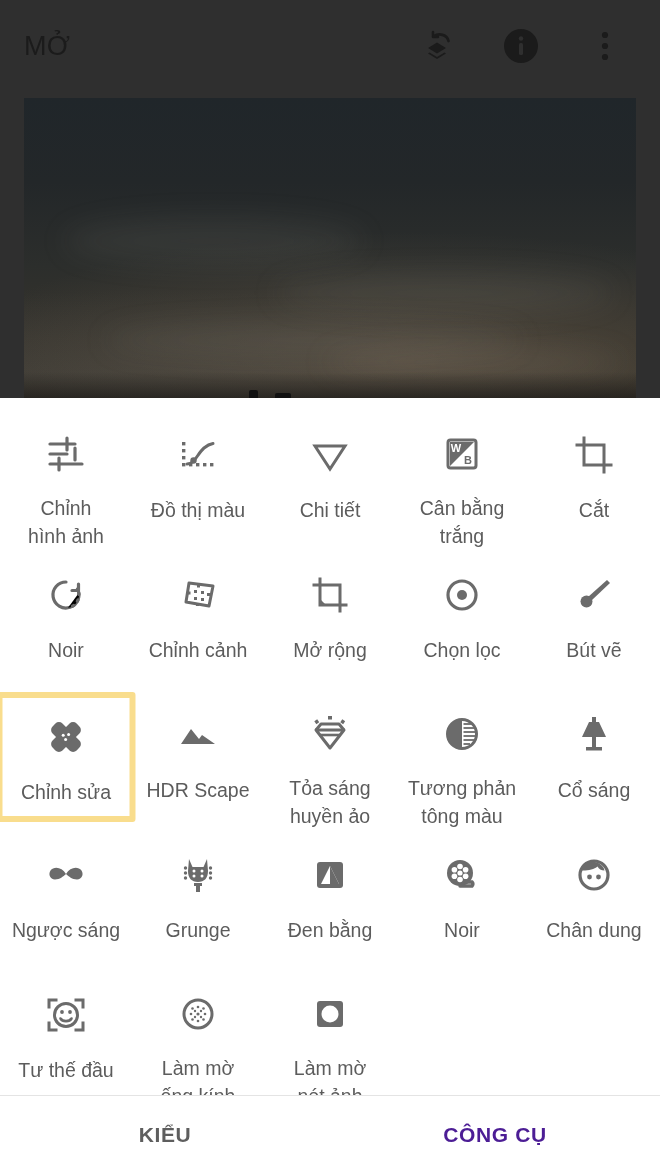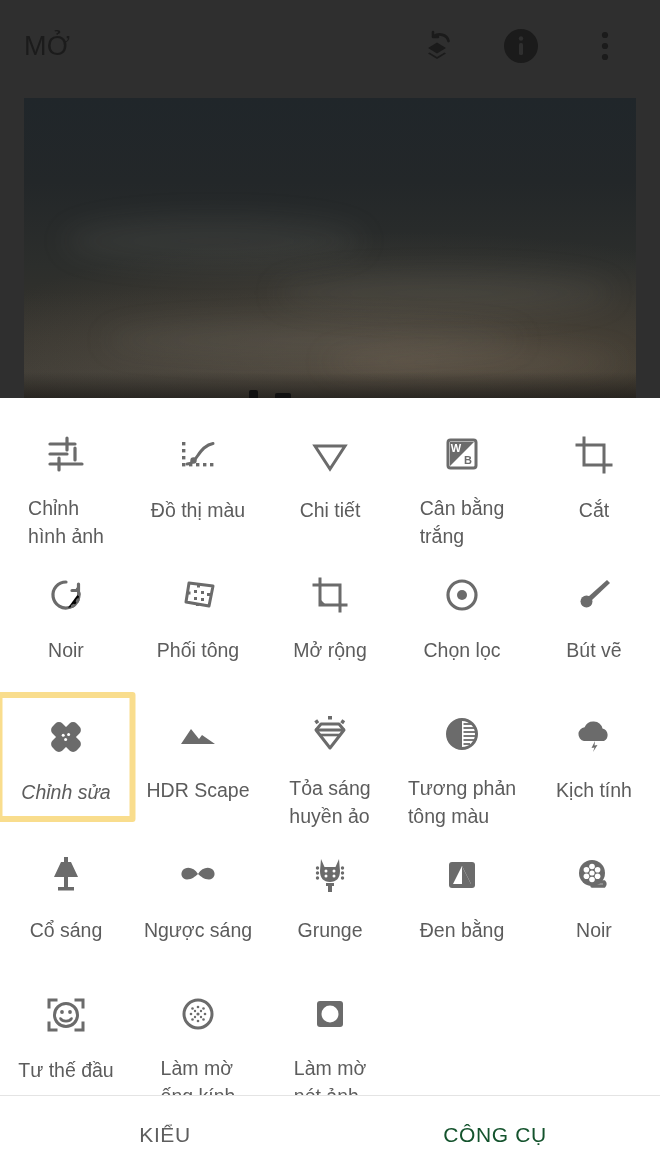--- a/index.html
+++ b/index.html
@@ -97,57 +97,59 @@
     width: 54px; height: 54px;
     display: flex; align-items: center; justify-content: center;
     color: #6b6b6b;
   }
   .tool-icon svg { display: block; }
   .tool-label {
     margin-top: 14px;
     font-size: 19.5px;
     line-height: 28px;
     color: #5c5c5c;
+    text-align: center;
     max-width: 124px;
     white-space: pre-line;
   }
   .tool.selected::before {
     content: "";
     position: absolute;
     left: 50%;
     transform: translateX(-50%);
     top: 2px;
     width: 127px; height: 118px;
     border: 6px solid #f9dd8d;
     border-radius: 3px;
     background: #fff;
     z-index: 0;
   }
   .tool.selected .tool-icon,
-  .tool.selected .tool-label { position: relative; z-index: 1; font-style: italic; }
+  .tool.selected .tool-label { position: relative; z-index: 1; }
   .tool.selected .tool-icon { margin-top: 2px; }
 
   
   .tabbar {
     position: absolute;
     left: 0; bottom: 0;
     width: 660px; height: 78px;
     background: #ffffff;
     border-top: 1px solid #e4e4e4;
     display: flex;
     align-items: center;
   }
   .tab {
     flex: 1;
     text-align: center;
     font-size: 21px;
     letter-spacing: .6px;
     color: #5e5e5e;
-  }
-  .tab.active { color: #14532d; }
+    font-weight: bold;
+  }
+  .tab.active { color: #4c1d95; }
 </style>
 </head>
 <body>
 
 <div id="app">
 
   <div class="topbar">
     <div class="topbar-title">MỞ</div>
     <div class="topbar-actions">
 
@@ -286,21 +288,21 @@
               <rect x="26" y="19" width="3" height="3"></rect>
               <rect x="19" y="25" width="3" height="3"></rect>
               <rect x="26" y="26" width="3" height="3"></rect>
               <rect x="12.5" y="19.5" width="3" height="3"></rect>
               <rect x="32" y="21" width="3" height="3"></rect>
               <rect x="22" y="12.5" width="3" height="3"></rect>
               <rect x="21" y="31" width="3" height="3"></rect>
             </g>
           </svg>
         </div>
-        <div class="tool-label">Phối tông</div>
+        <div class="tool-label">Chỉnh cảnh</div>
       </div>
 
       <div class="tool">
         <div class="tool-icon">
           <svg width="46" height="46" viewBox="0 0 46 46">
             <g stroke="#6b6b6b" stroke-width="3" fill="none" stroke-linecap="square">
               <path d="M13 7 L13 33 L39 33"></path>
               <path d="M7 13 L33 13 L33 39"></path>
             </g>
             <path d="M13 27 L19 33 L13 33 Z" fill="#6b6b6b"></path>
@@ -385,29 +387,20 @@
               <line x1="24.5" y1="25" x2="37" y2="25"></line>
               <line x1="24.5" y1="29" x2="35" y2="29"></line>
               <line x1="24.5" y1="33" x2="31" y2="33"></line>
             </g>
           </svg>
         </div>
         <div class="tool-label">Tương phản
 tông màu</div>
       </div>
 
-      <div class="tool">
-        <div class="tool-icon">
-          <svg width="46" height="46" viewBox="0 0 46 46">
-            <path d="M13 29 A7 7 0 0 1 13.6 15.2 A9.5 9.5 0 0 1 31.5 16.4 A6.8 6.8 0 0 1 33 29 Z" fill="#6b6b6b"></path>
-            <path d="M24 29 L20.5 36 L23.5 35.5 L22 40 L26.5 33 L23.5 33.5 Z" fill="#6b6b6b"></path>
-          </svg>
-        </div>
-        <div class="tool-label">Kịch tính</div>
-      </div>
 
       <div class="tool">
         <div class="tool-icon">
           <svg width="46" height="46" viewBox="0 0 46 46">
             <path d="M18 10 L28 10 L35 25 L11 25 Z" fill="#6b6b6b"></path>
             <rect x="21" y="25" width="4" height="11" fill="#6b6b6b"></rect>
             <rect x="15" y="35" width="16" height="3.5" fill="#6b6b6b"></rect>
             <rect x="21" y="5" width="4" height="6" fill="#6b6b6b"></rect>
           </svg>
         </div>
@@ -472,20 +465,31 @@
               <circle cx="26.6" cy="17.7" r="2.8"></circle>
               <circle cx="15.4" cy="24.3" r="2.8"></circle>
               <circle cx="26.6" cy="24.3" r="2.8"></circle>
             </g>
             <path d="M21 34 L33 34 A3 3 0 0 0 33 30 L27 30" fill="none" stroke="#6b6b6b" stroke-width="3.4" stroke-linecap="round"></path>
           </svg>
         </div>
         <div class="tool-label">Noir</div>
       </div>
 
+      <div class="tool">
+        <div class="tool-icon">
+          <svg width="46" height="46" viewBox="0 0 46 46">
+            <circle cx="23" cy="23" r="14" fill="none" stroke="#6b6b6b" stroke-width="3.2"></circle>
+            <path d="M9.8 18.5 C12 11 20 8 26 10.5 C31 12.6 33 15.6 33.5 18.5 C30 18.5 28 17 26.5 14.5 C23 17.5 16 19 9.8 18.5 Z" fill="#6b6b6b"></path>
+            <circle cx="18.5" cy="25" r="2.4" fill="#6b6b6b"></circle>
+            <circle cx="27.5" cy="25" r="2.4" fill="#6b6b6b"></circle>
+          </svg>
+        </div>
+        <div class="tool-label">Chân dung</div>
+      </div>
 
       <div class="tool">
         <div class="tool-icon">
           <svg width="46" height="46" viewBox="0 0 46 46">
             <g stroke="#6b6b6b" stroke-width="3" fill="none" stroke-linecap="square">
               <path d="M6 15 L6 8 L13 8"></path>
               <path d="M40 15 L40 8 L33 8"></path>
               <path d="M6 31 L6 38 L13 38"></path>
               <path d="M40 31 L40 38 L33 38"></path>
             </g>

